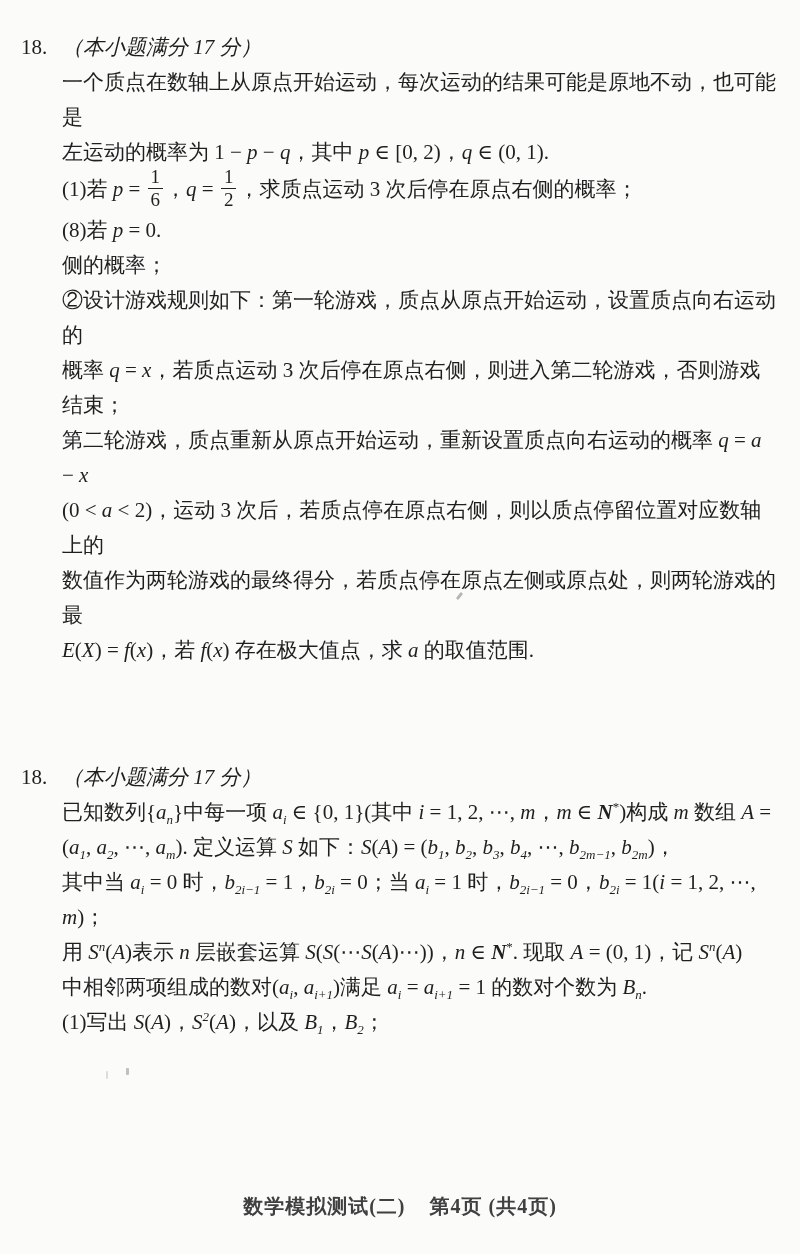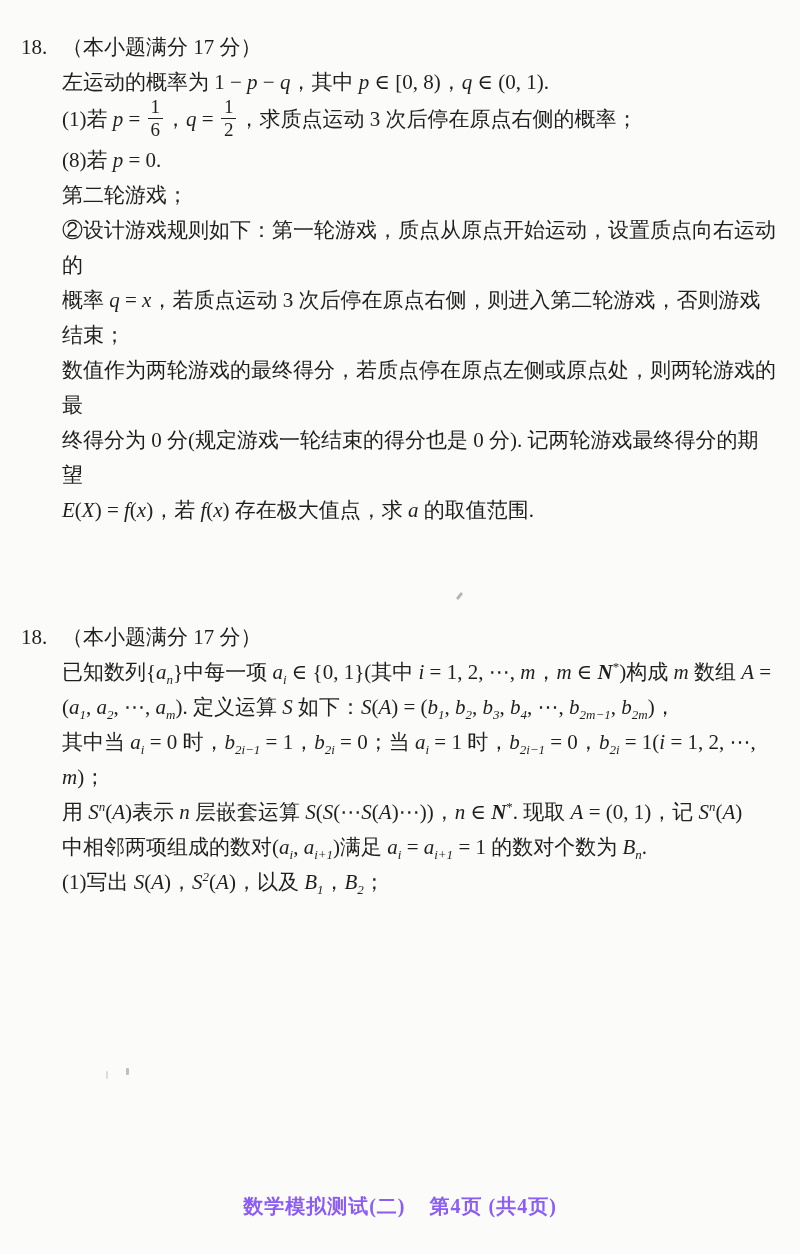--- a/index.html
+++ b/index.html
@@ -12,21 +12,21 @@
     background: #fbfbf9;
     color: #1f1f1f;
     font-family: "Liberation Serif", "DejaVu Serif", serif;
     font-size: 21px;
     overflow: hidden;
   }
   .content { position: absolute; top: 30px; left: 0; width: 100%; }
   .problem { position: relative; padding: 0 24px 0 62px; }
   .pnum { position: absolute; left: 21px; top: 0; line-height: 35px; }
   .line { line-height: 35px; min-height: 35px; }
-  .head-line { line-height: 35px; }
+  .head-line { line-height: 35px; font-style: italic; }
   .math { font-style: italic; }
   .bold { font-weight: bold; }
   sub.math, sup.math { font-size: 13px; line-height: 0; font-style: italic; }
   sup.rom { font-size: 13px; line-height: 0; font-style: normal; }
   .frac {
     display: inline-block;
     vertical-align: middle;
     transform: translateY(-3px);
     text-align: center;
     line-height: 1.05;
@@ -37,46 +37,48 @@
   .frac .den { display: block; border-top: 1.5px solid #222; padding: 1px 3px 0; }
   .gap { height: 92px; }
   .footer {
     position: absolute;
     top: 1193px;
     left: 0; right: 0;
     text-align: center;
     font-size: 20px;
     font-weight: bold;
     letter-spacing: 1px;
-    color: #8b5cf6;
+    color: #404040;
   }
   .footer .sep { display: inline-block; width: 24px; }
   .speck { position: absolute; background: #b5b5b2; border-radius: 1px; }
   #speck1 { left: 458px; top: 592px; width: 3px; height: 8px; transform: rotate(38deg); }
   #speck2 { left: 126px; top: 1068px; width: 3px; height: 7px; opacity: .85; }
   #speck3 { left: 106px; top: 1071px; width: 2px; height: 8px; opacity: .45; }
 </style>
 </head>
 <body>
 
 <div class="page">
   <div class="content">
 
     <section class="problem">
       <span class="pnum">18.</span>
       <div class="head-line">（本小题满分 17 分）</div>
       <div class="pbody">
-          <div class="line"><span class="txt">左运动的概率为 1 − </span><span class="math">p</span><span class="txt"> − </span><span class="math">q</span><span class="txt">，其中 </span><span class="math">p</span><span class="txt"> ∈ [0, 8)，</span><span class="math">q</span><span class="txt"> ∈ (0, 1).</span></div>
+          <div class="line"><span class="txt">一个质点在数轴上从原点开始运动，每次运动的结果可能是原地不动，也可能是</span></div>
+          <div class="line"><span class="txt">左运动的概率为 1 − </span><span class="math">p</span><span class="txt"> − </span><span class="math">q</span><span class="txt">，其中 </span><span class="math">p</span><span class="txt"> ∈ [0, 2)，</span><span class="math">q</span><span class="txt"> ∈ (0, 1).</span></div>
           <div class="line"><span class="txt">(1)若 </span><span class="math">p</span><span class="txt"> = </span><span class="frac"><span class="num"><span class="txt">1</span></span><span class="den"><span class="txt">6</span></span></span><span class="txt">，</span><span class="math">q</span><span class="txt"> = </span><span class="frac"><span class="num"><span class="txt">1</span></span><span class="den"><span class="txt">2</span></span></span><span class="txt">，求质点运动 3 次后停在原点右侧的概率；</span></div>
           <div class="line"><span class="txt">(8)若 </span><span class="math">p</span><span class="txt"> = 0.</span></div>
-          <div class="line"><span class="txt">第二轮游戏；</span></div>
+          <div class="line"><span class="txt">侧的概率；</span></div>
           <div class="line"><span class="txt">②设计游戏规则如下：第一轮游戏，质点从原点开始运动，设置质点向右运动的</span></div>
           <div class="line"><span class="txt">概率 </span><span class="math">q</span><span class="txt"> = </span><span class="math">x</span><span class="txt">，若质点运动 3 次后停在原点右侧，则进入第二轮游戏，否则游戏结束；</span></div>
+          <div class="line"><span class="txt">第二轮游戏，质点重新从原点开始运动，重新设置质点向右运动的概率 </span><span class="math">q</span><span class="txt"> = </span><span class="math">a</span><span class="txt"> − </span><span class="math">x</span></div>
+          <div class="line"><span class="txt">(0 &lt; </span><span class="math">a</span><span class="txt"> &lt; 2)，运动 3 次后，若质点停在原点右侧，则以质点停留位置对应数轴上的</span></div>
           <div class="line"><span class="txt">数值作为两轮游戏的最终得分，若质点停在原点左侧或原点处，则两轮游戏的最</span></div>
-          <div class="line"><span class="txt">终得分为 0 分(规定游戏一轮结束的得分也是 0 分). 记两轮游戏最终得分的期望</span></div>
           <div class="line"><span class="math">E</span><span class="txt">(</span><span class="math">X</span><span class="txt">) = </span><span class="math">f</span><span class="txt">(</span><span class="math">x</span><span class="txt">)，若 </span><span class="math">f</span><span class="txt">(</span><span class="math">x</span><span class="txt">) 存在极大值点，求 </span><span class="math">a</span><span class="txt"> 的取值范围.</span></div>
         </div>
     </section>
 
     <div class="gap"></div>
 
     <section class="problem">
       <span class="pnum">18.</span>
       <div class="head-line">（本小题满分 17 分）</div>
       <div class="pbody">

